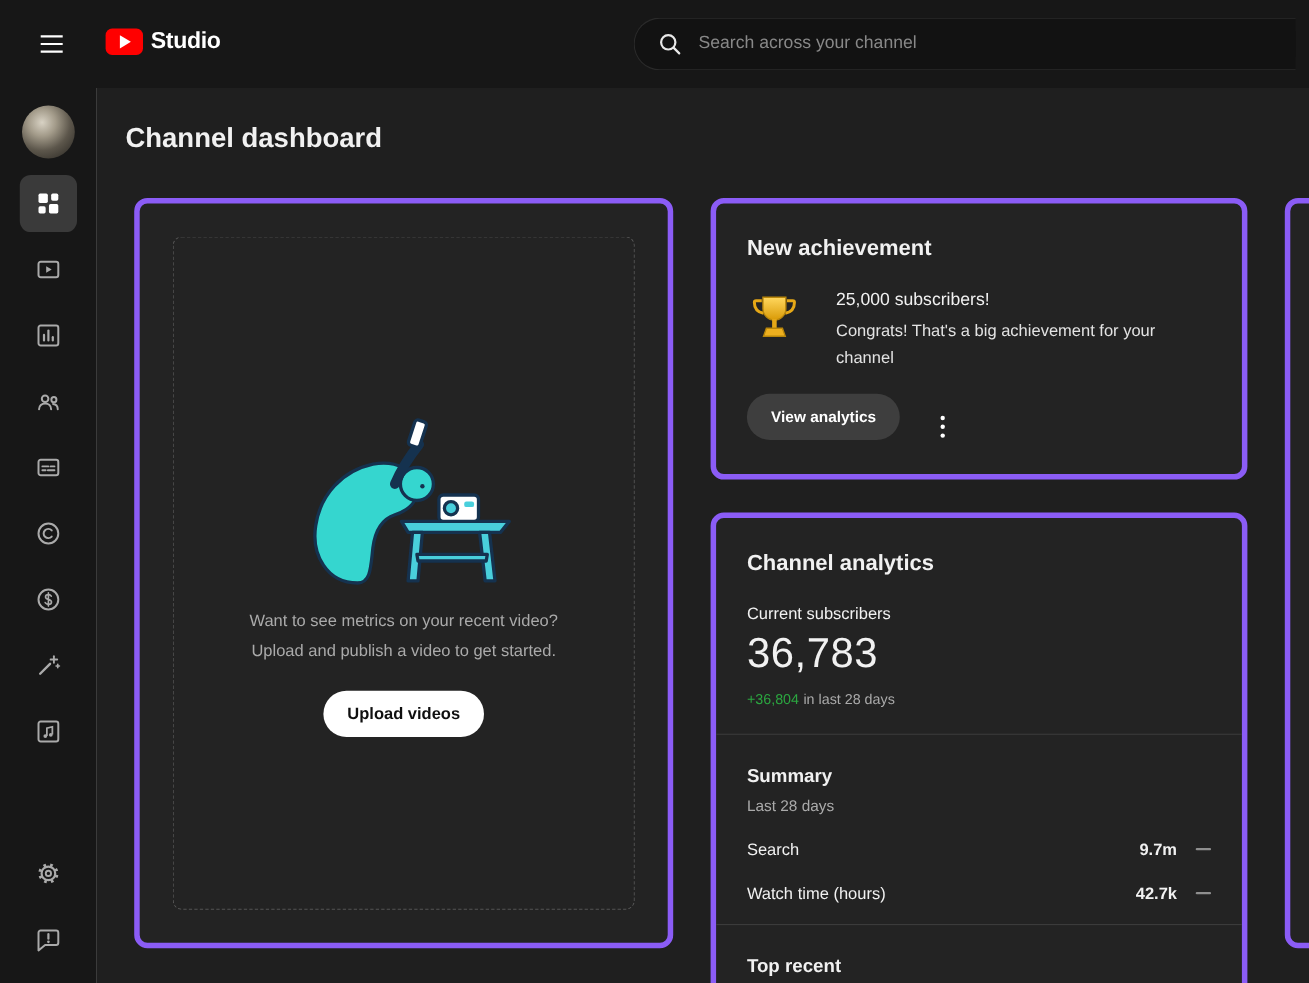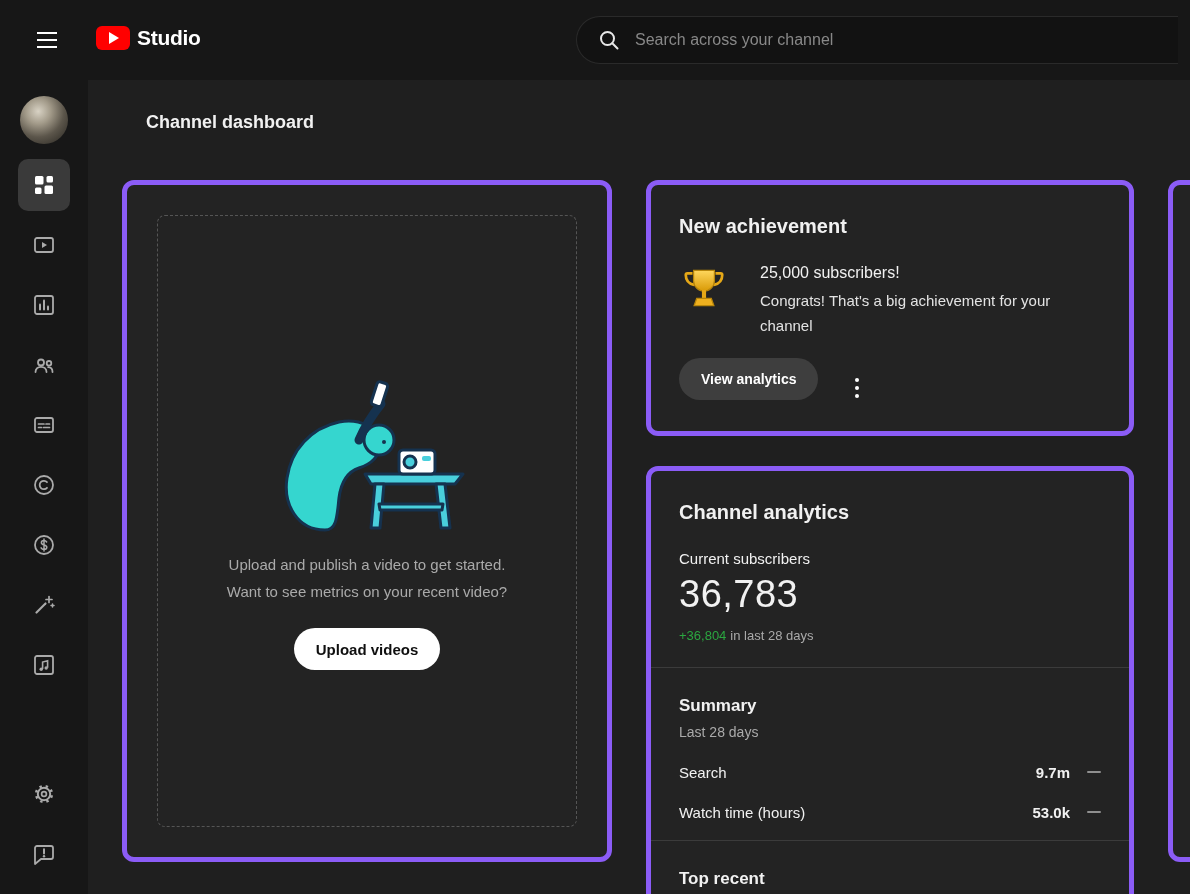--- a/index.html
+++ b/index.html
@@ -23,21 +23,21 @@
   .sidebar{ position:absolute; top:80px; left:0; bottom:0; width:88px; background:#171717; display:flex; flex-direction:column; align-items:center; z-index:4; }
   .avatar{ width:48px; height:48px; border-radius:50%; border:none; cursor:pointer; margin:16px 0 15px;
            background: radial-gradient(circle at 38% 32%, #d8d2c4 0%, #a39b8a 28%, #5c564b 58%, #23211d 100%); }
   .side-item{ width:52px; height:52px; margin-bottom:8px; border:none; background:none; border-radius:10px; display:flex; align-items:center; justify-content:center; cursor:pointer; }
   .side-item.selected{ background:#3a3a3a; }
   .side-item.push-down{ margin-top:auto; }
   .sidebar .bottom-pad{ height:6px; flex:0 0 auto; }
 
   
   .main{ position:absolute; top:80px; left:88px; right:0; bottom:0; background:#1f1f1f; overflow:hidden; }
-  .page-title{ position:absolute; left:58px; top:32px; color:#f1f1f1; font-size:18px; font-weight:bold; }
+  .page-title{ position:absolute; left:26px; top:32px; color:#f1f1f1; font-size:25px; font-weight:bold; }
 
   .card{ position:absolute; background:#232323; border:5px solid #8b5cf6; border-radius:12px; }
   .upload-card{ left:34px; top:100px; width:490px; height:682px; }
   .dashed{ position:absolute; inset:30px; border:1px dashed #555; border-radius:8px; display:flex; flex-direction:column; align-items:center; }
   .dashed svg{ margin-top:148px; }
   .upload-msg{ color:#aaa; font-size:15px; line-height:25px; text-align:center; margin-top:2px; }
   .upload-msg:first-of-type{ margin-top:20px; }
   .upload-btn{ margin-top:24px; height:42px; padding:0 22px; background:#fff; color:#0f0f0f; border:none; border-radius:21px; font-size:15px; font-weight:bold; cursor:pointer; font-family:"Liberation Sans", sans-serif; }
 
   .achievement-card{ left:558px; top:100px; width:488px; height:256px; padding:30px 28px; }
@@ -224,22 +224,22 @@
             <rect x="132" y="86" width="36" height="24" rx="4" fill="#fff"></rect>
             <circle cx="143" cy="98" r="6" fill="#49cfdc"></circle>
             <rect x="155" y="92" width="9" height="5" rx="2" fill="#49cfdc" stroke="none"></rect>
             <path d="M58 166 C30 166 16 140 20 114 C24 86 44 64 72 58 C94 54 110 64 112 78 C114 92 104 100 92 104 C80 108 74 118 72 134 C70 152 70 166 58 166 Z" fill="#35d6cf"></path>
             <circle cx="112" cy="76" r="15" fill="#35d6cf"></circle>
             <circle cx="117" cy="78" r="2" fill="#15324f" stroke="none"></circle>
             <path d="M92 76 C98 62 106 50 114 40" fill="none" stroke-width="9"></path>
             <rect x="107" y="18" width="11" height="24" rx="3" fill="#fff" transform="rotate(18 112 30)"></rect>
           </g>
         </svg>
+        <p class="upload-msg">Want to see metrics on your recent video?</p>
         <p class="upload-msg">Upload and publish a video to get started.</p>
-        <p class="upload-msg">Want to see metrics on your recent video?</p>
         <button class="upload-btn">Upload videos</button>
       </div>
     </section>
 
     <section class="card achievement-card">
       <h2 class="card-title">New achievement</h2>
       <div class="ach-row">
         <svg width="50" height="50" viewBox="0 0 48 48">
           <defs>
             <linearGradient id="gold" x1="0" y1="0" x2="0" y2="1">
@@ -285,21 +285,21 @@
         <div class="summary-period">Last 28 days</div>
       </div>
       <div class="summary-rows">
         <div class="metric-row">
           <span class="metric-label">Search</span>
           <span class="metric-value">9.7m</span>
           <span class="trend-flat"></span>
         </div>
         <div class="metric-row">
           <span class="metric-label">Watch time (hours)</span>
-          <span class="metric-value">53.0k</span>
+          <span class="metric-value">42.7k</span>
           <span class="trend-flat"></span>
         </div>
       </div>
       <div class="divider second"></div>
       <div class="pad">
         <h3 class="top-content-title">Top recent</h3>
       </div>
     </section>
 
     <div class="card peek-card"></div>

